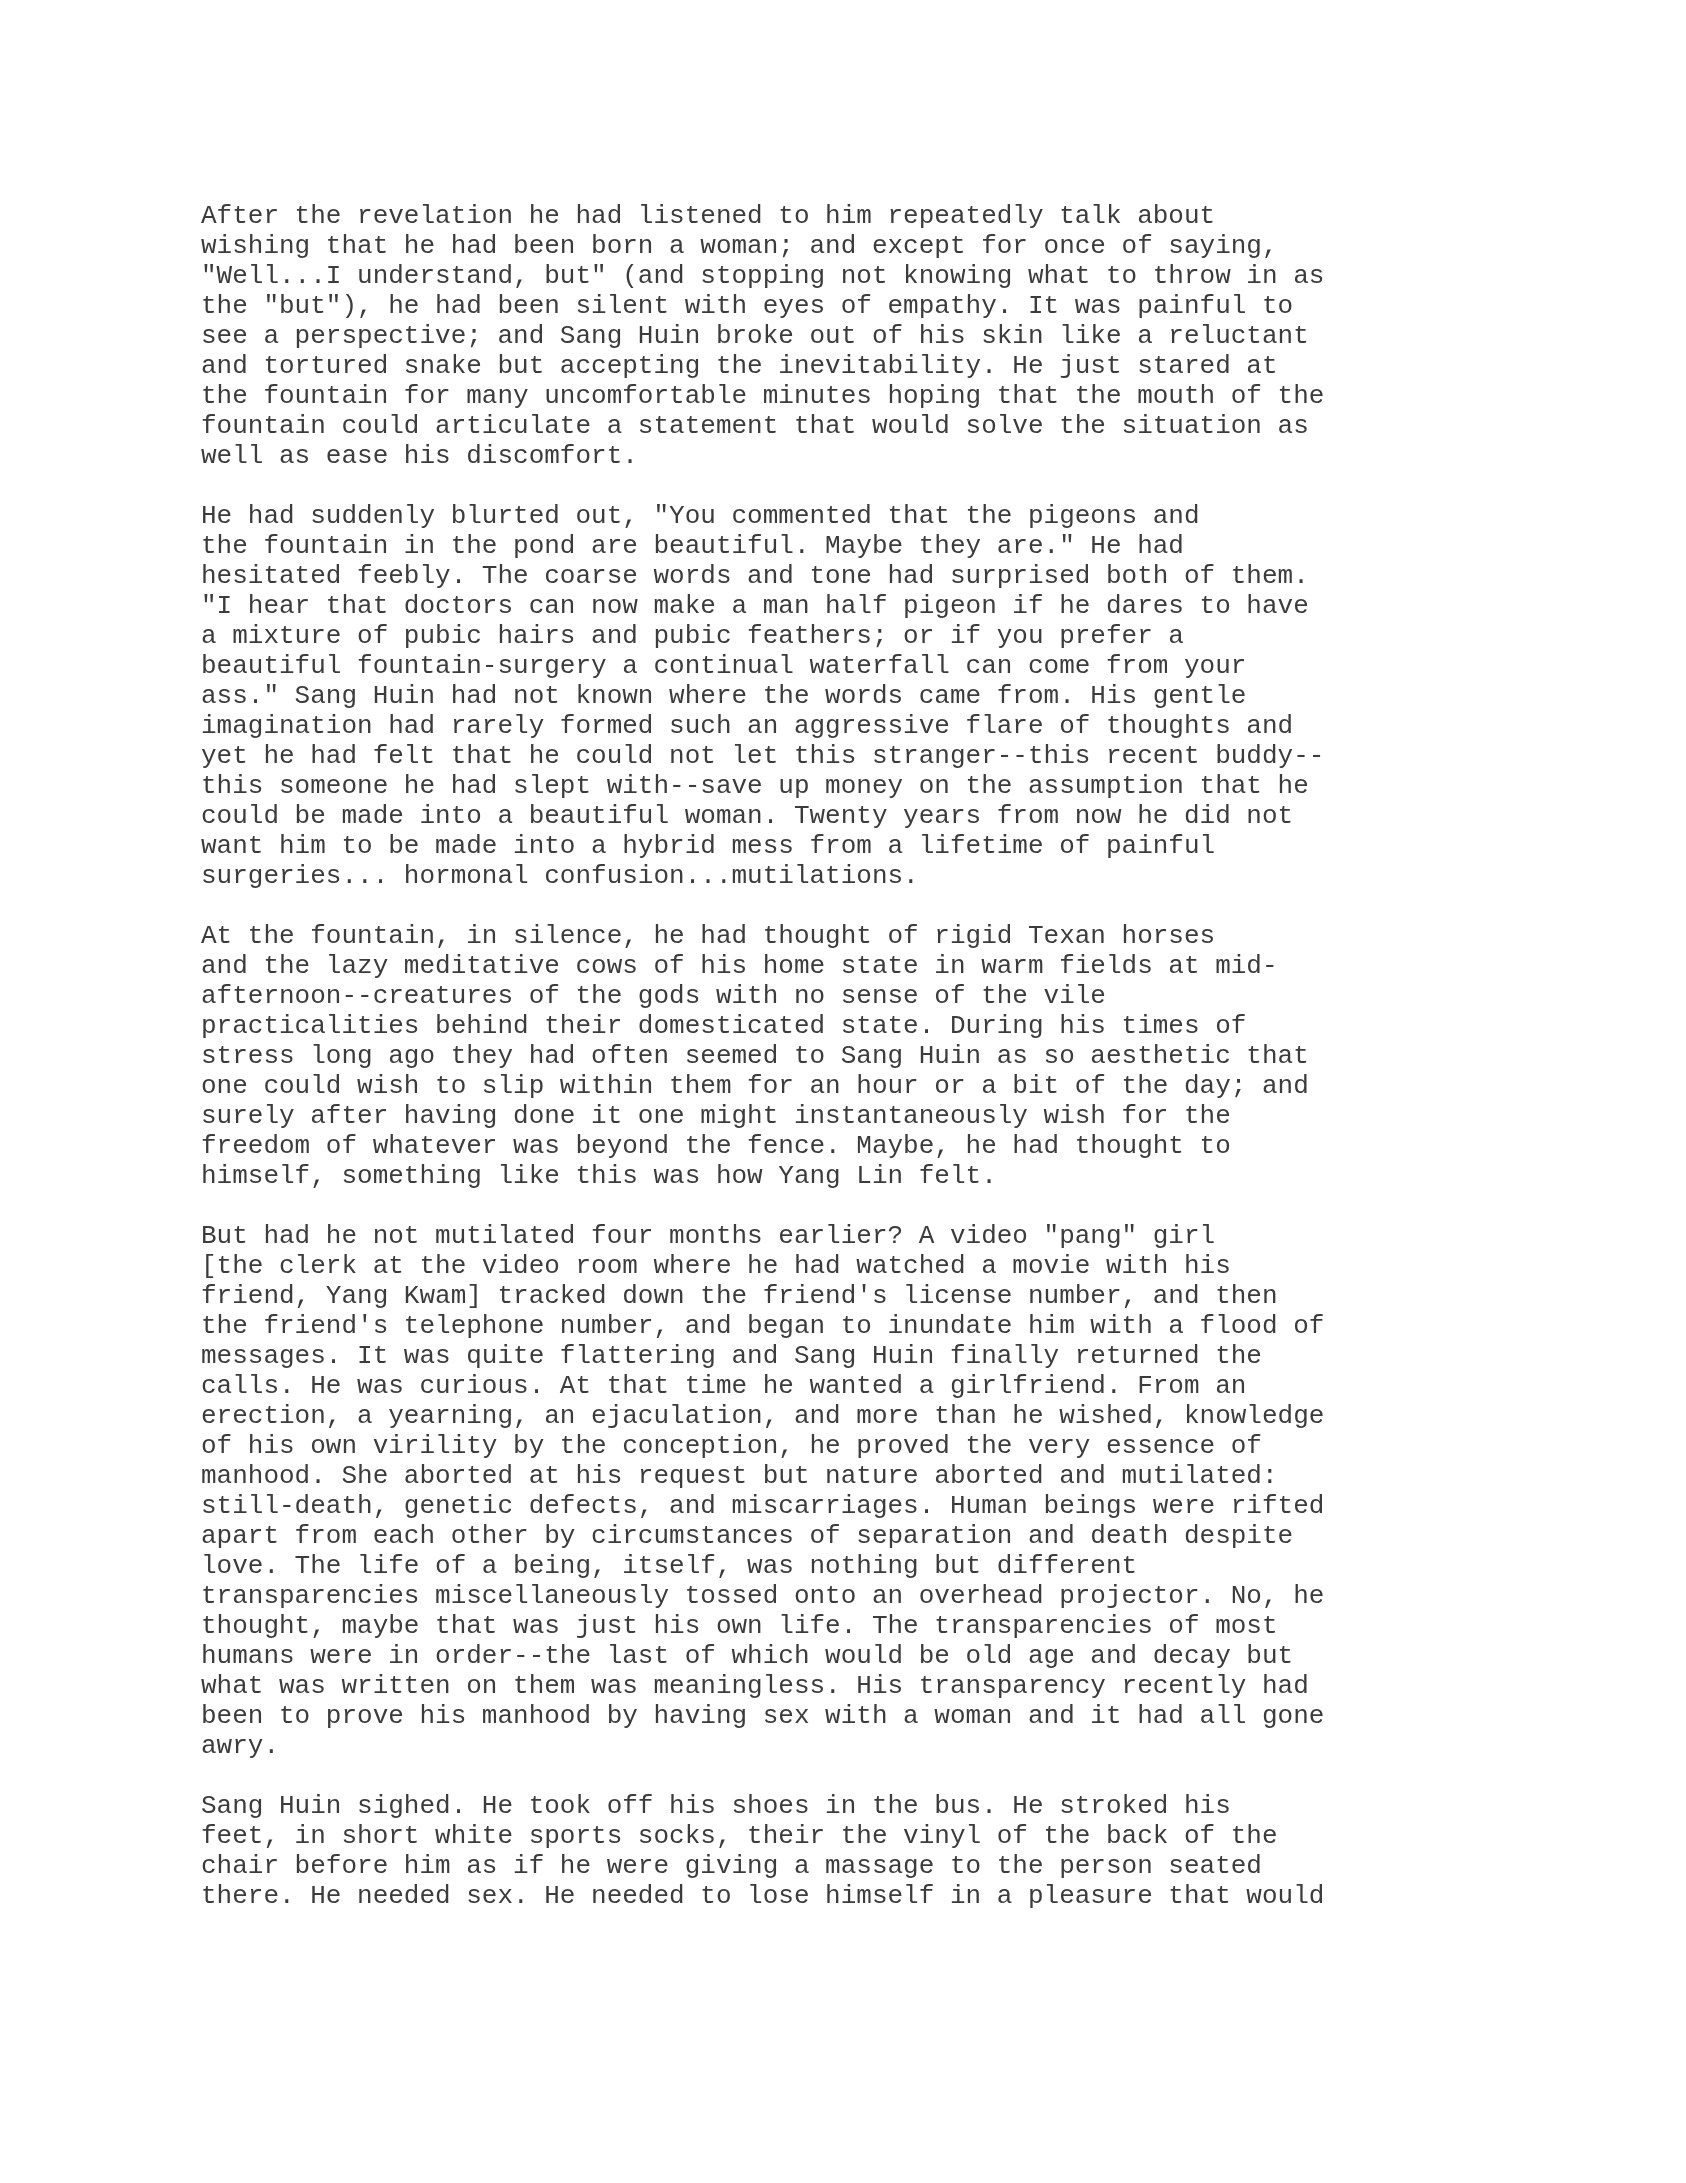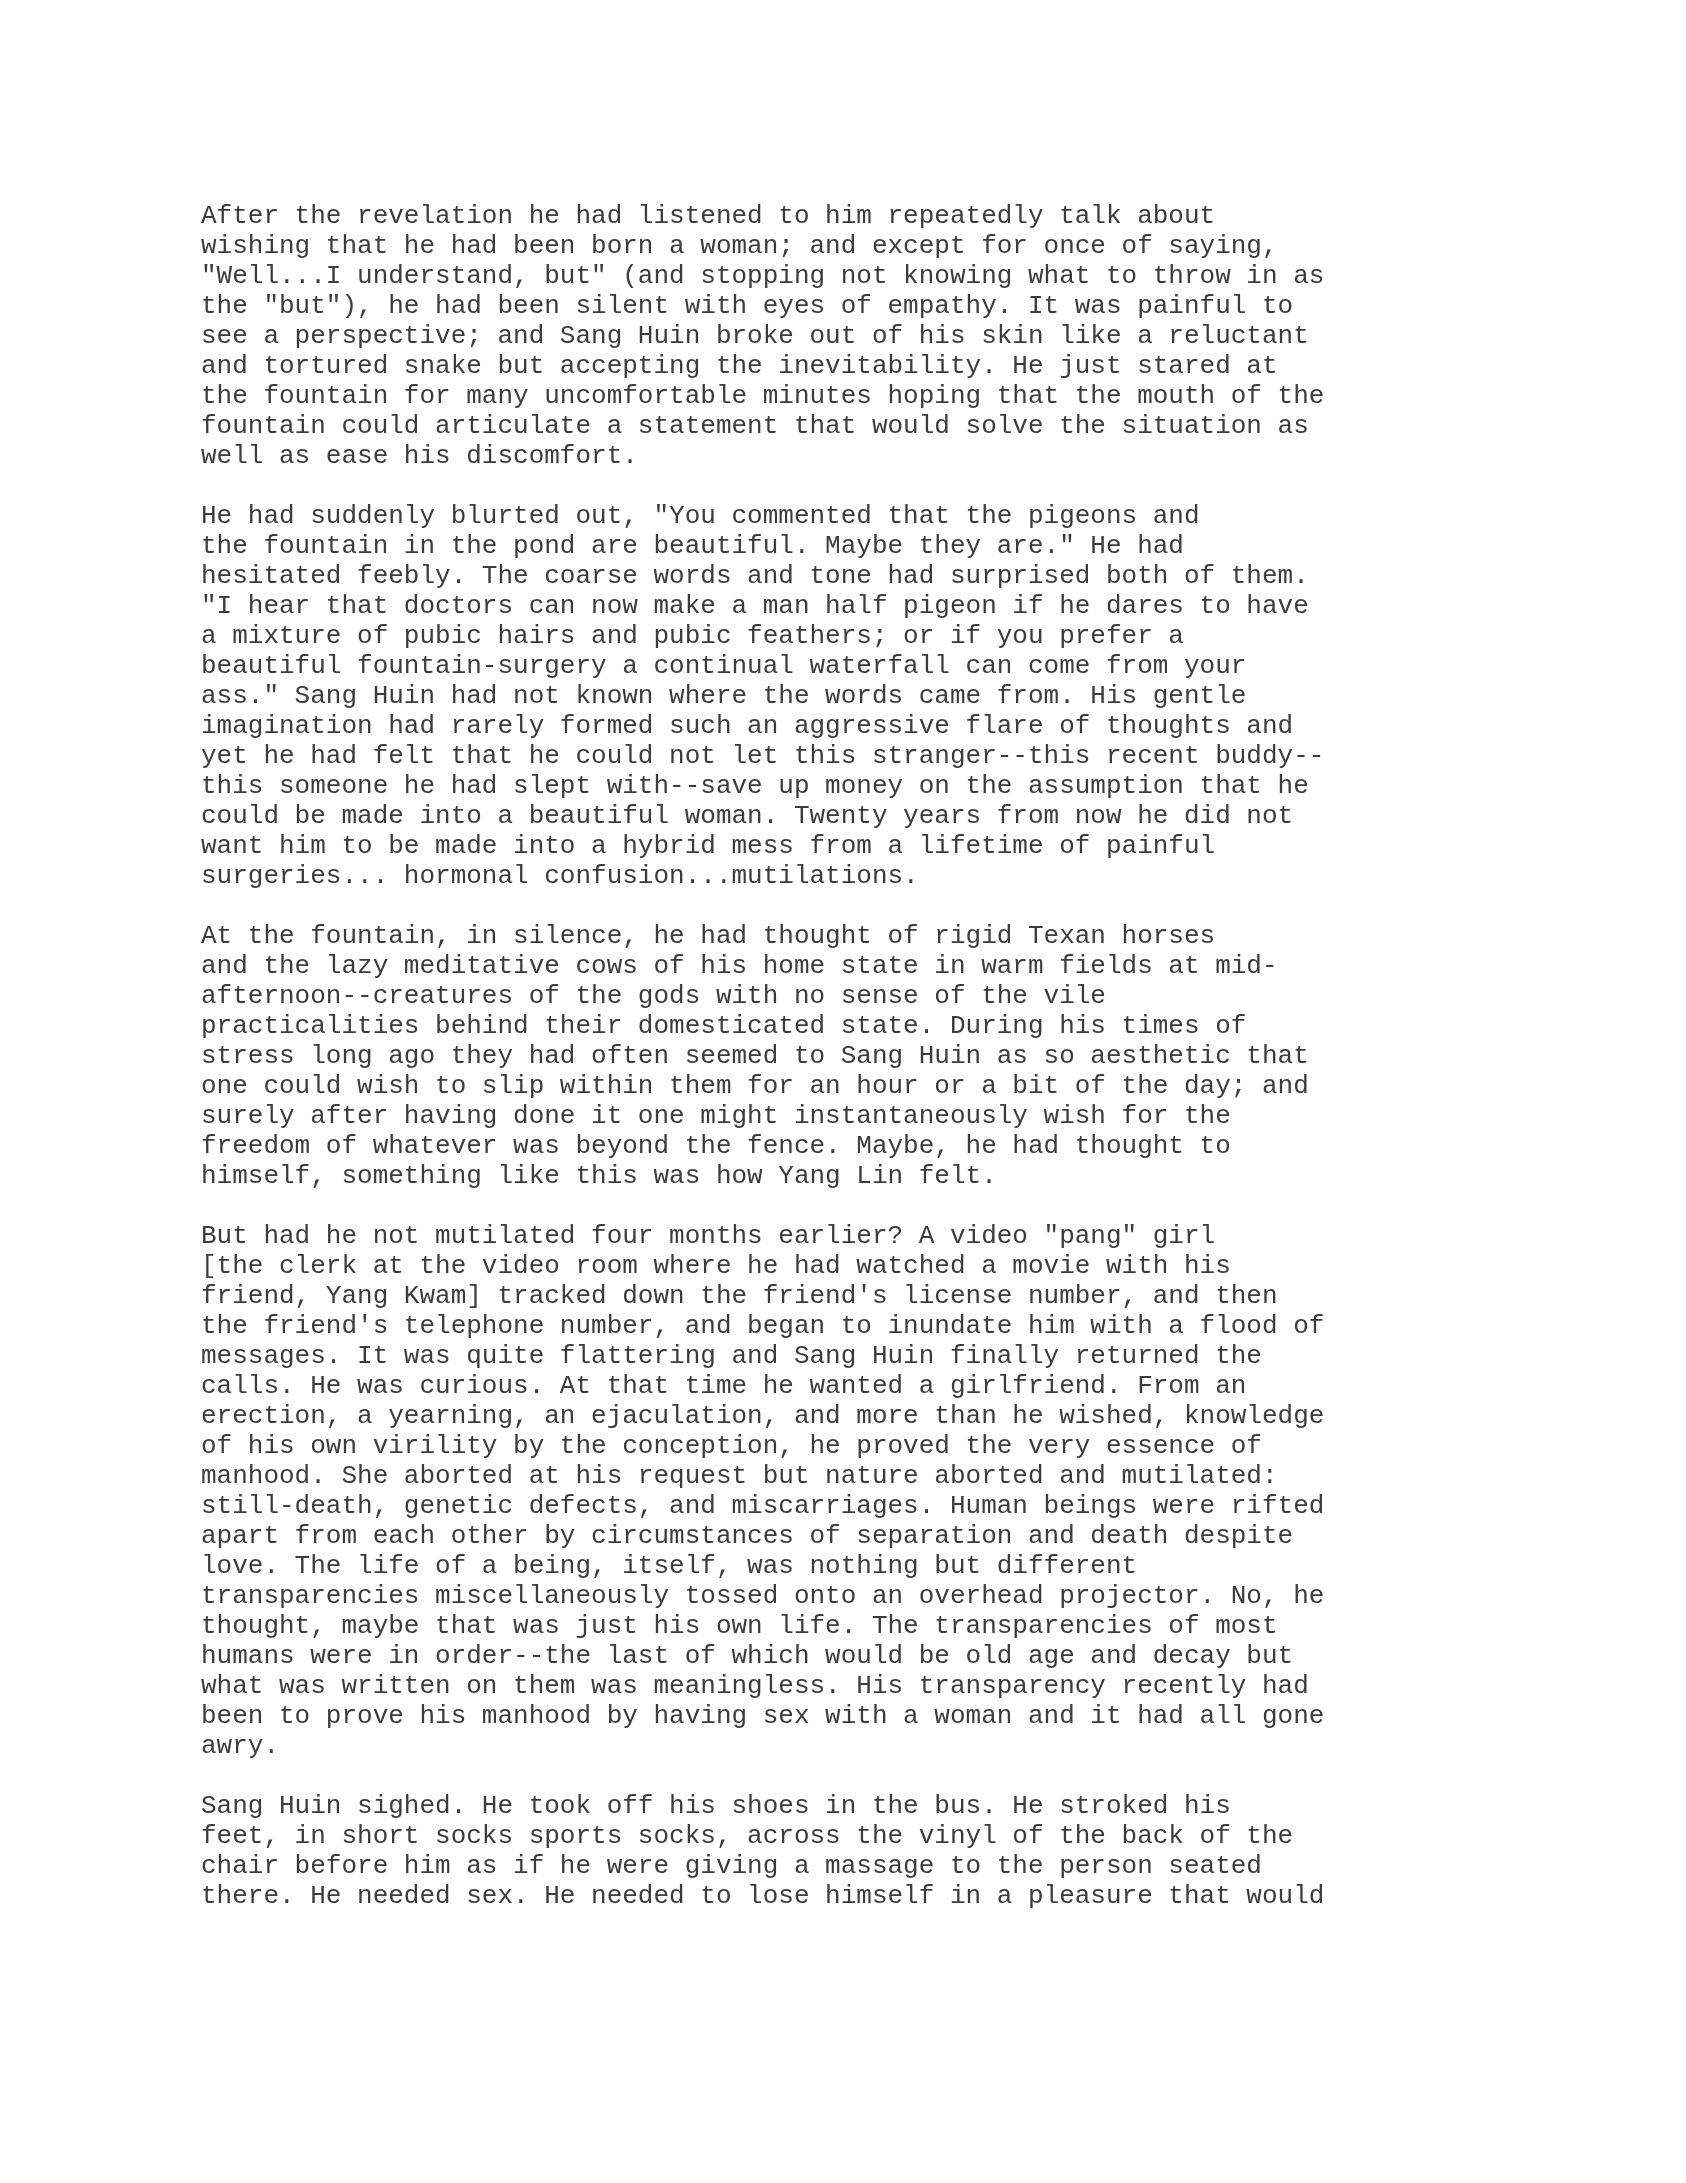--- a/index.html
+++ b/index.html
@@ -80,18 +80,18 @@
 still-death, genetic defects, and miscarriages. Human beings were rifted
 apart from each other by circumstances of separation and death despite
 love. The life of a being, itself, was nothing but different
 transparencies miscellaneously tossed onto an overhead projector. No, he
 thought, maybe that was just his own life. The transparencies of most
 humans were in order--the last of which would be old age and decay but
 what was written on them was meaningless. His transparency recently had
 been to prove his manhood by having sex with a woman and it had all gone
 awry.</p>
     <p class="para">Sang Huin sighed. He took off his shoes in the bus. He stroked his
-feet, in short socks sports socks, across the vinyl of the back of the
+feet, in short white sports socks, their the vinyl of the back of the
 chair before him as if he were giving a massage to the person seated
 there. He needed sex. He needed to lose himself in a pleasure that would</p>
   </div>
 </div>
 
 
 </body></html>

